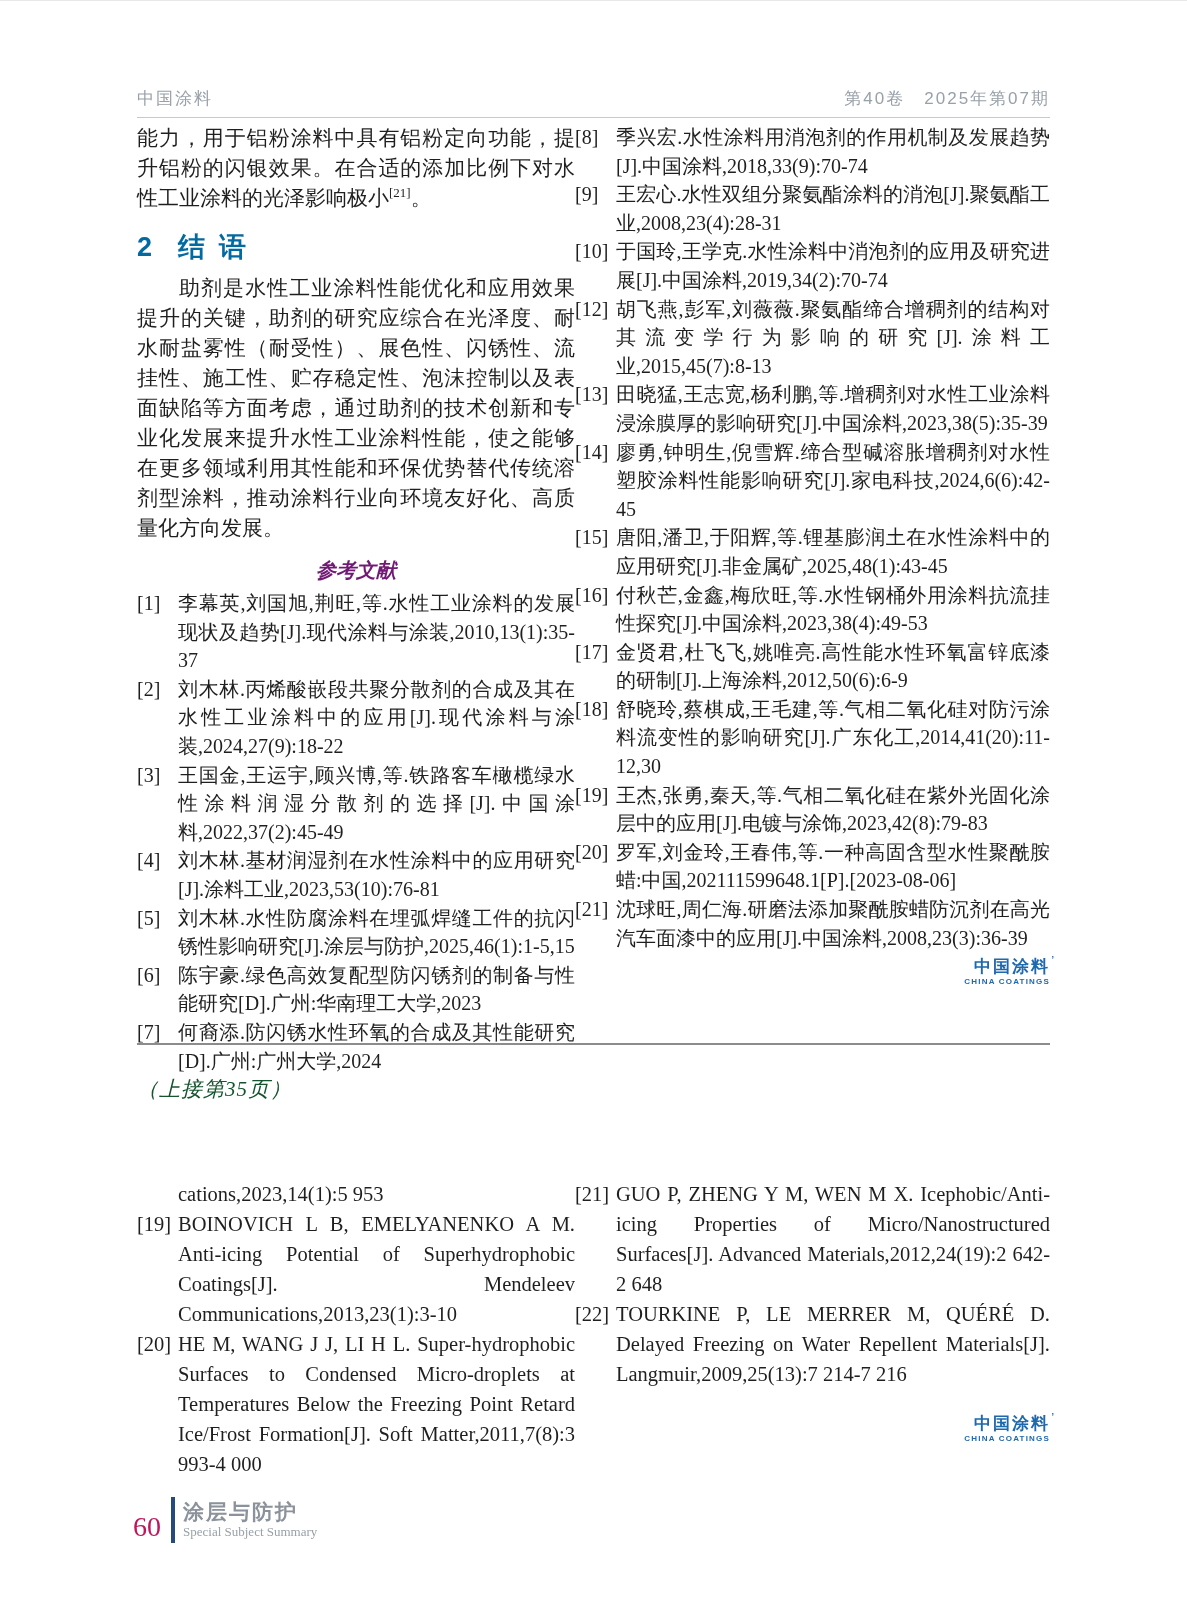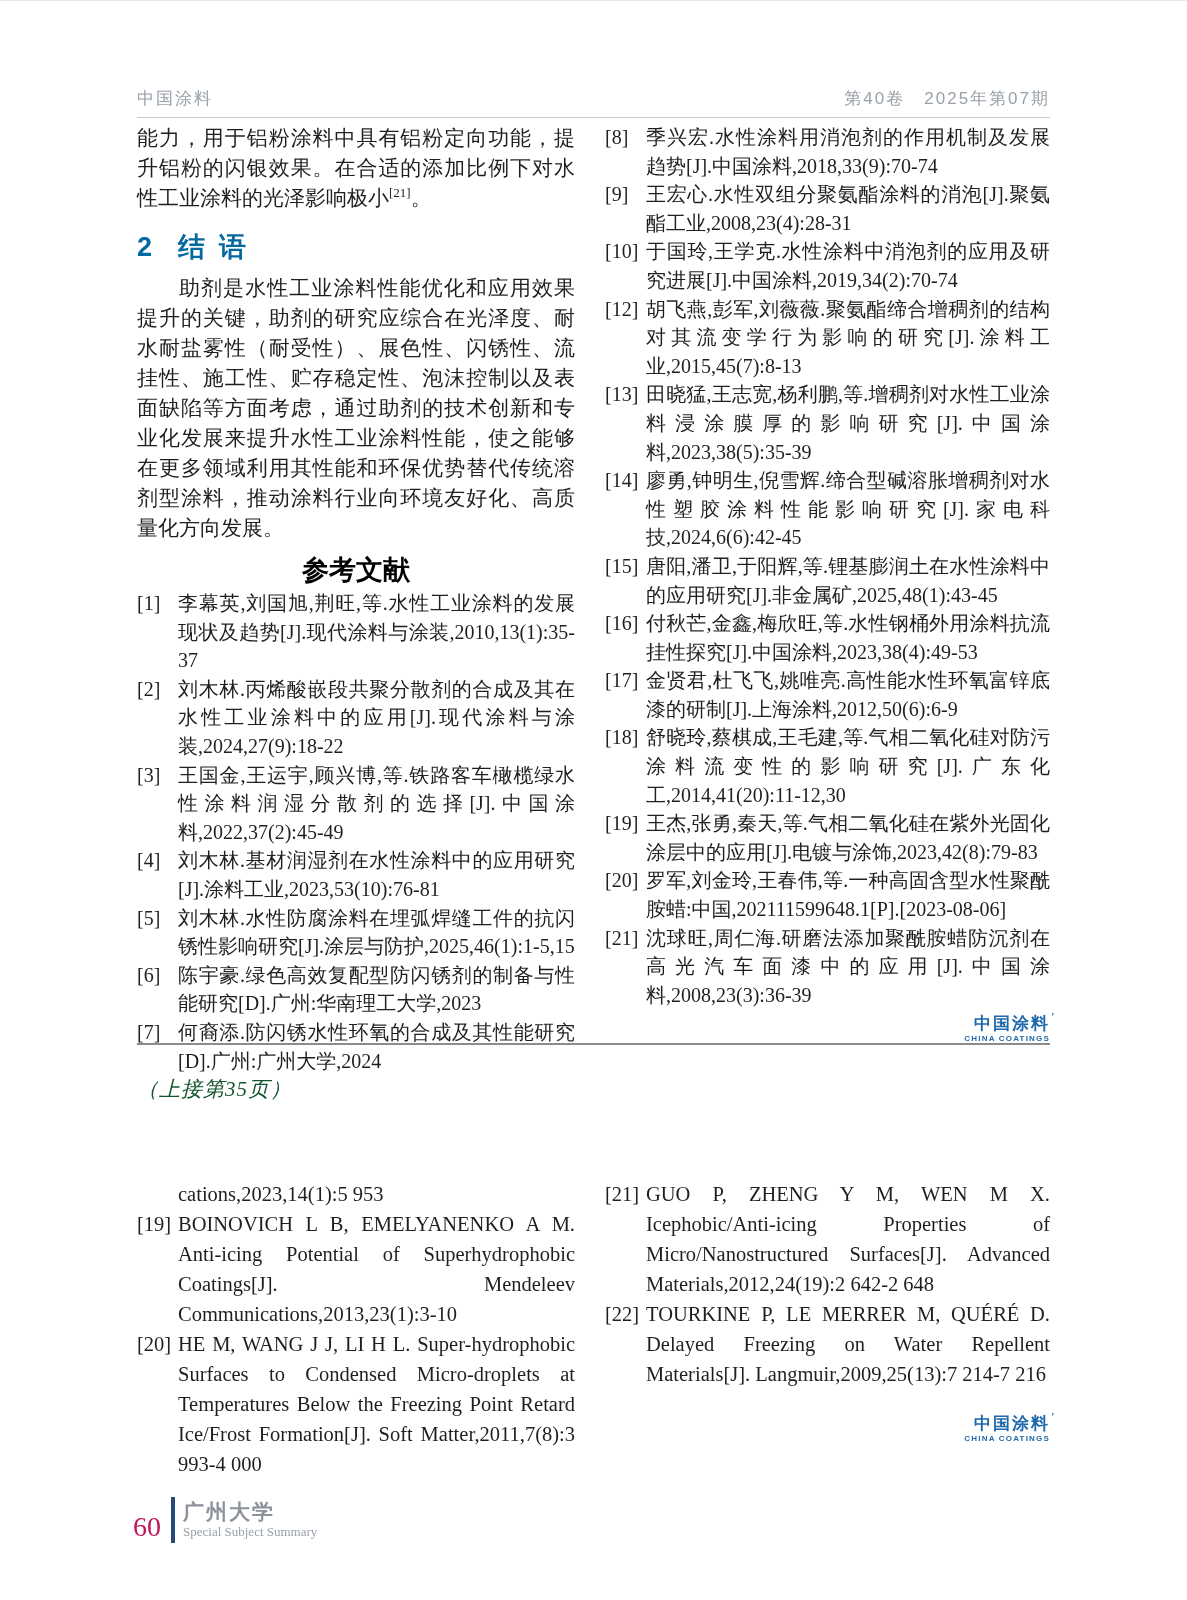--- a/index.html
+++ b/index.html
@@ -17,21 +17,21 @@
     position:absolute;left:137px;right:137px;top:86px;
     display:flex;justify-content:space-between;align-items:flex-end;
     padding-bottom:7px;
     border-bottom:1.5px solid #c4cad0;
     font-family:"Liberation Sans","DejaVu Sans",sans-serif;
     font-size:17px;color:#98a0a8;letter-spacing:2px;
   }
   
   .main{
     position:absolute;left:137px;right:137px;top:122px;
-    display:flex;gap:30px;
+    display:flex;
   }
   .col-left{width:438px;flex:0 0 438px;}
   .col-right{flex:1;}
   .para{
     font-size:21px;line-height:30px;
     text-align:justify;
   }
   .para sup{font-size:13px;line-height:0;}
   .indent2{text-indent:2em;}
   .section-heading{
@@ -39,22 +39,23 @@
     font-family:"Liberation Sans","DejaVu Sans",sans-serif;
     font-weight:bold;font-size:27px;line-height:34px;
     color:#0369a1;
   }
   .section-heading .sec-no{margin-right:26px;}
   .section-heading .sec-title{letter-spacing:14px;}
   .refs-heading{
     margin-top:12px;
     text-align:center;
     font-family:"Liberation Sans","DejaVu Sans",sans-serif;
-    font-weight:bold;font-size:27px;line-height:30px;
-    color:#000000;
+    font-weight:bold;font-size:20px;line-height:30px;
+    color:#701a75;
+    font-style:italic;
   }
   .ref-list{margin-top:4px;}
   .ref{
     position:relative;
     padding-left:41px;
     font-size:20px;line-height:28.6px;
     text-align:justify;
   }
   .ref .ref-no{position:absolute;left:0;top:0;}
   
@@ -73,21 +74,21 @@
     position:absolute;left:137px;right:137px;top:1042px;
     border-top:2px solid #8c8c8c;
   }
   .continued-note{
     position:absolute;left:137px;top:1074px;
     font-style:italic;
     font-size:21px;color:#14532d;letter-spacing:1px;
   }
   .bottom{
     position:absolute;left:137px;right:137px;top:1178px;
-    display:flex;gap:30px;
+    display:flex;
   }
   .ref-en{
     position:relative;
     padding-left:41px;
     font-size:20.5px;line-height:30px;
     text-align:justify;
   }
   .ref-en .ref-no{position:absolute;left:0;top:0;}
   .bottom .logo{margin-top:26px;}
   
@@ -295,18 +296,18 @@
         <span class="logo-cn"><span>中国涂料</span><span class="logo-mark">’</span></span>
         <span class="logo-en">CHINA COATINGS</span>
       </div>
     </div>
   </div>
 
   <div class="footer">
     <span class="page-no">60</span>
     <span class="footer-bar"></span>
     <span class="footer-col">
-      <span class="footer-cn">广州大学</span>
+      <span class="footer-cn">涂层与防护</span>
       <span class="footer-en">Special Subject Summary</span>
     </span>
   </div>
 
 </div>
 
 </body></html>

